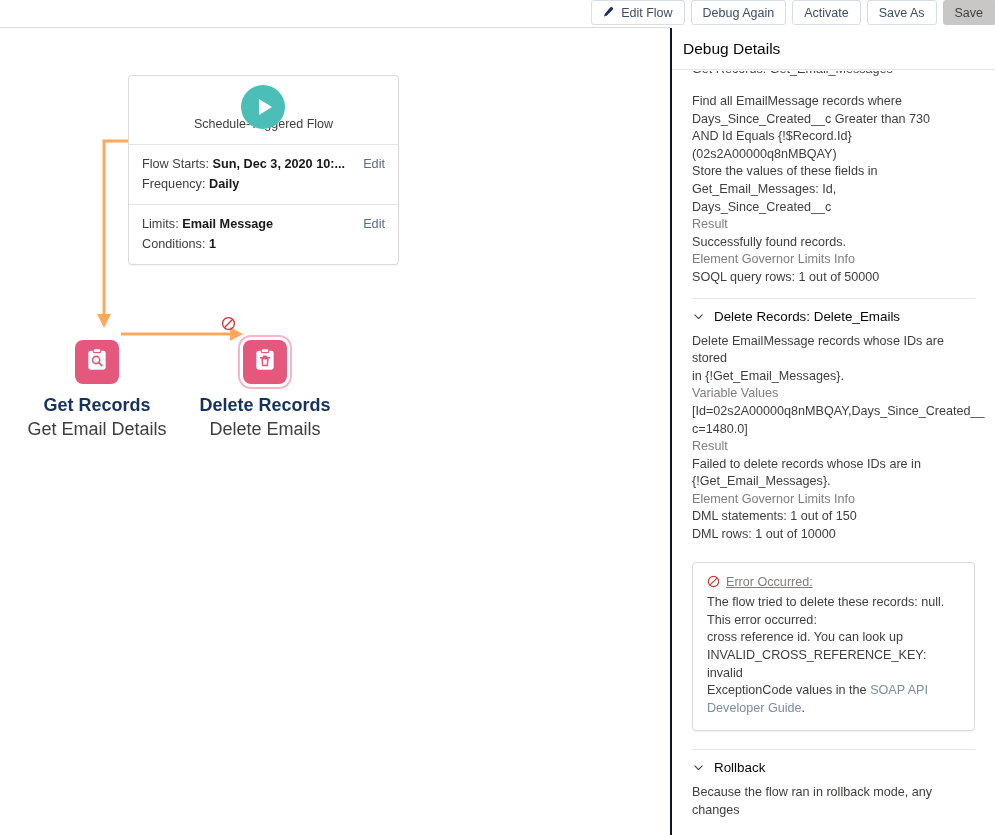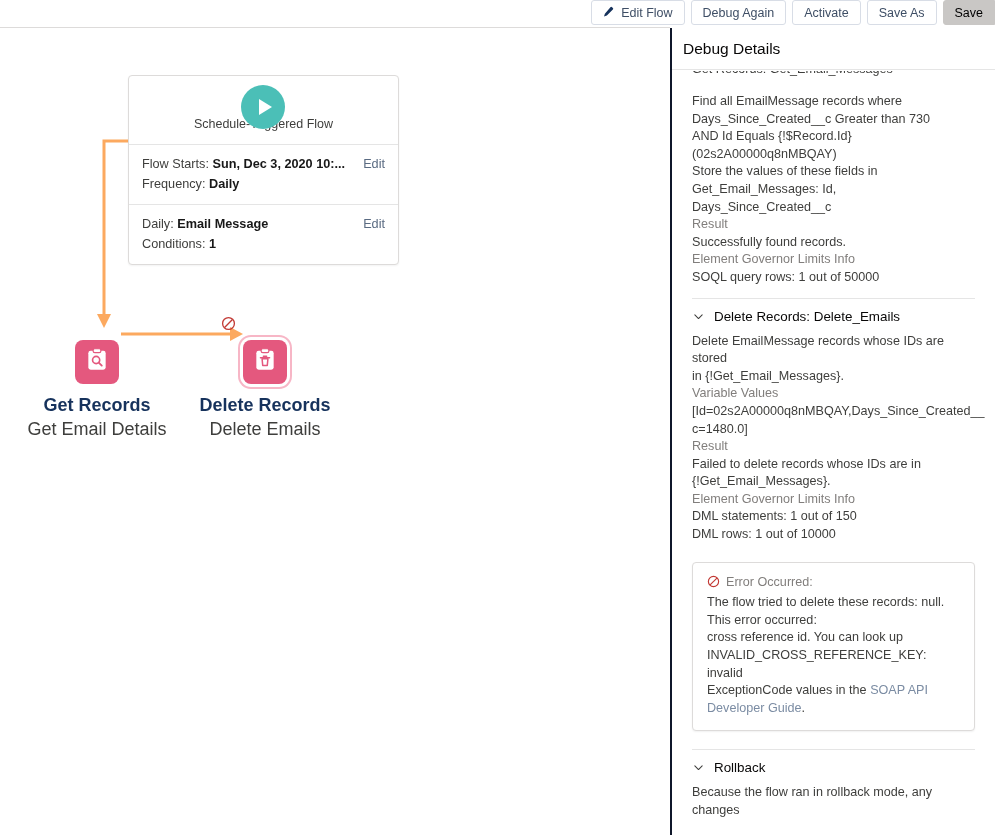--- a/index.html
+++ b/index.html
@@ -31,21 +31,21 @@
     margin-left: 6px;
     display: flex; align-items: center; justify-content: center;
     white-space: nowrap;
     cursor: pointer;
   }
   .tbtn.with-icon { padding-left: 9px; }
   .tbtn .pencil { margin-right: 7px; display: flex; align-items: center; }
   .tbtn.disabled {
     background: #c9c7c5;
     border-color: #c9c7c5;
-    color: #000000;
+    color: #404040;
     cursor: default;
     margin-left: 6px;
     margin-right: 0;
     border-top-right-radius: 0;
     border-bottom-right-radius: 0;
   }
   #toolbar-divider {
     position: absolute; top: 27px; left: 0;
     width: 670px; height: 1px; background: #dddbda;
   }
@@ -195,20 +195,21 @@
     border: 1px solid #dddbda;
     border-radius: 4px;
     background: #ffffff;
     box-shadow: 0 1px 2px rgba(0,0,0,0.06);
     padding: 11px 13px 13px 14px;
   }
   .err-title {
     display: flex; align-items: flex-start;
     font-size: 12.6px; color: #817e7c; line-height: 17.6px;
     margin-bottom: 1px;
+    text-decoration: underline;
   }
   .err-title .ic { margin-right: 6px; margin-top: 1px; flex: 0 0 auto; }
   .err-text { font-size: 12.6px; color: #3e3e3c; line-height: 17.6px; }
   .err-text a { color: #7b8ca3; text-decoration: none; cursor: pointer; }
 
   .pad-top-8 { margin-top: 8px; }
 </style>
 </head>
 <body>
 
@@ -255,21 +256,21 @@
       </div>
       <div>
         <span>Frequency:</span>
         <b>Daily</b>
       </div>
       <span class="start-edit">Edit</span>
     </div>
 
     <div class="start-sec">
       <div>
-        <span>Daily:</span>
+        <span>Limits:</span>
         <b>Email Message</b>
       </div>
       <div>
         <span>Conditions:</span>
         <b>1</b>
       </div>
       <span class="start-edit">Edit</span>
     </div>
   </div>
 

